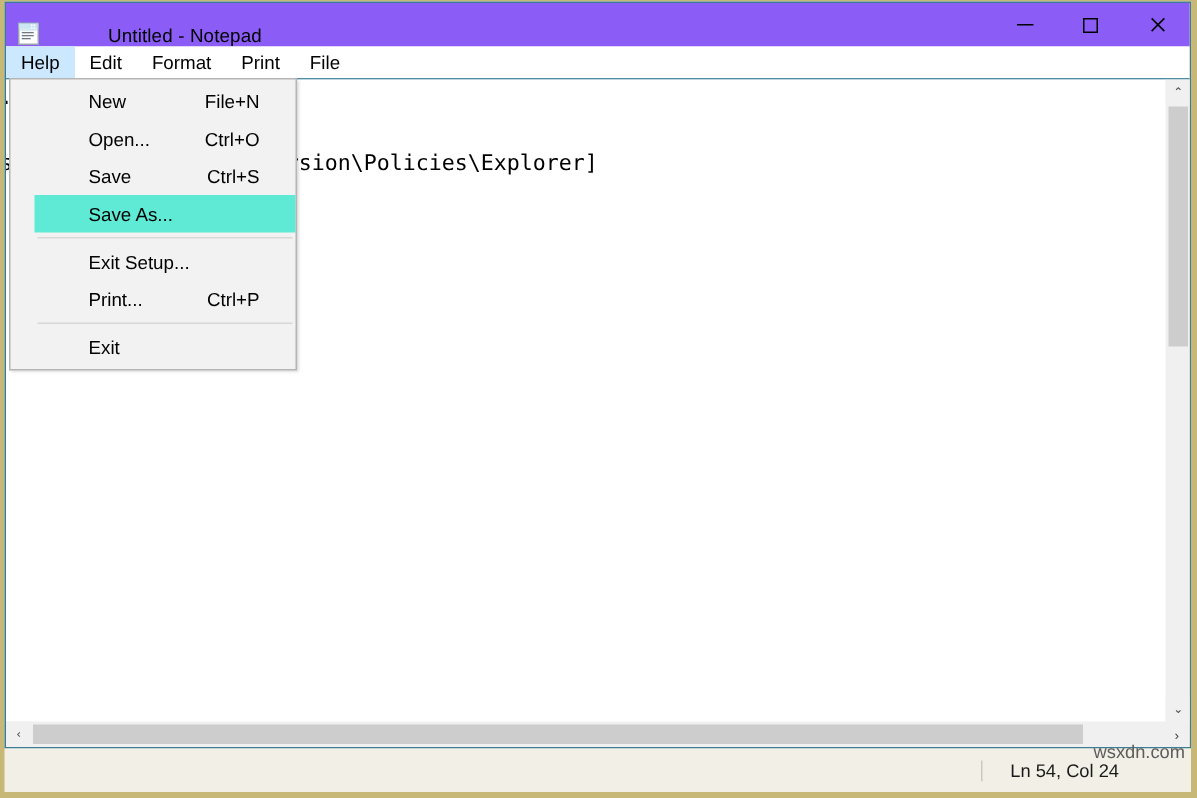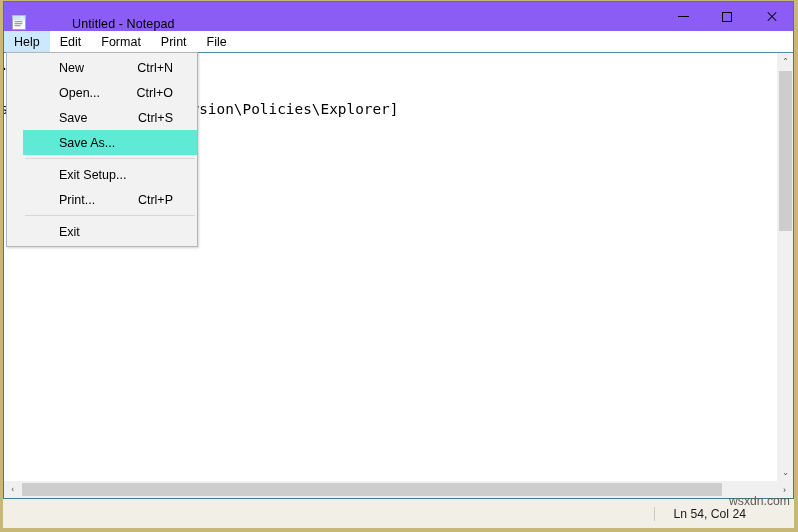--- a/index.html
+++ b/index.html
@@ -356,21 +356,21 @@
         <div class="sb-arrow" id="hscroll-left">‹</div>
         <div id="hscroll-thumb"></div>
       </div>
       <div id="hscroll-right-outer">›</div>
     </div>
 
     <div id="file-menu">
 
       <div class="mi">
         <span>New</span>
-        <span class="accel">Ctrl+N</span>
+        <span class="accel">File+N</span>
       </div>
 
       <div class="mi">
         <span>Open...</span>
         <span class="accel">Ctrl+O</span>
       </div>
 
       <div class="mi">
         <span>Save</span>
         <span class="accel">Ctrl+S</span>

